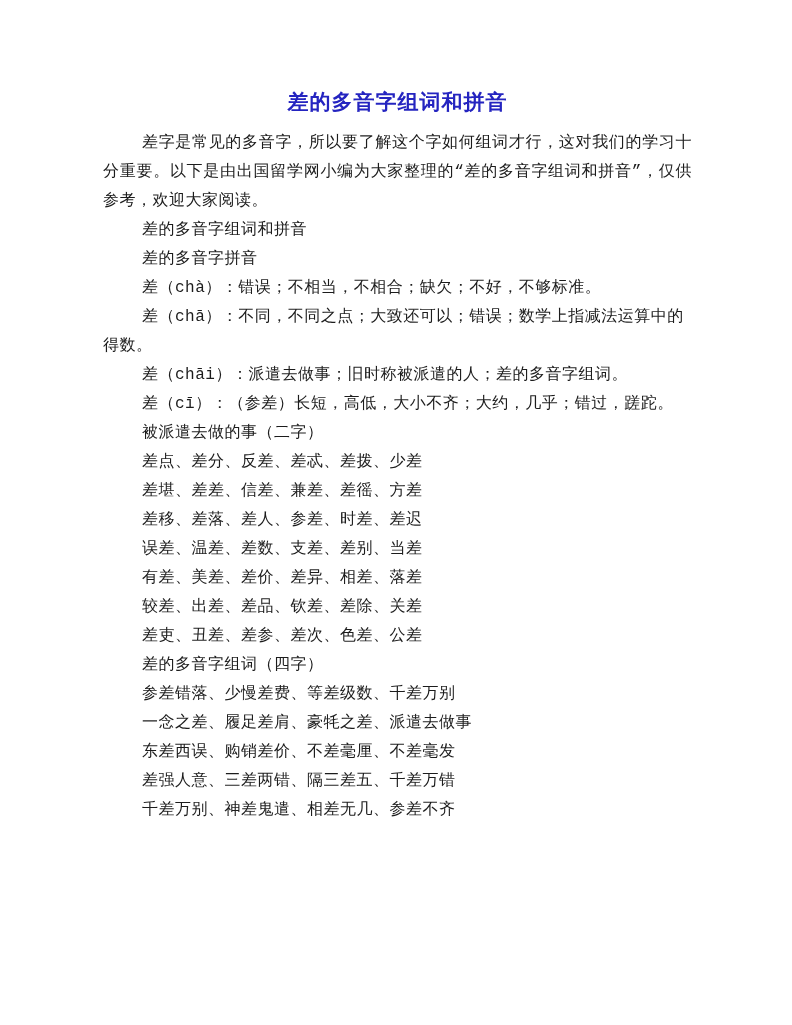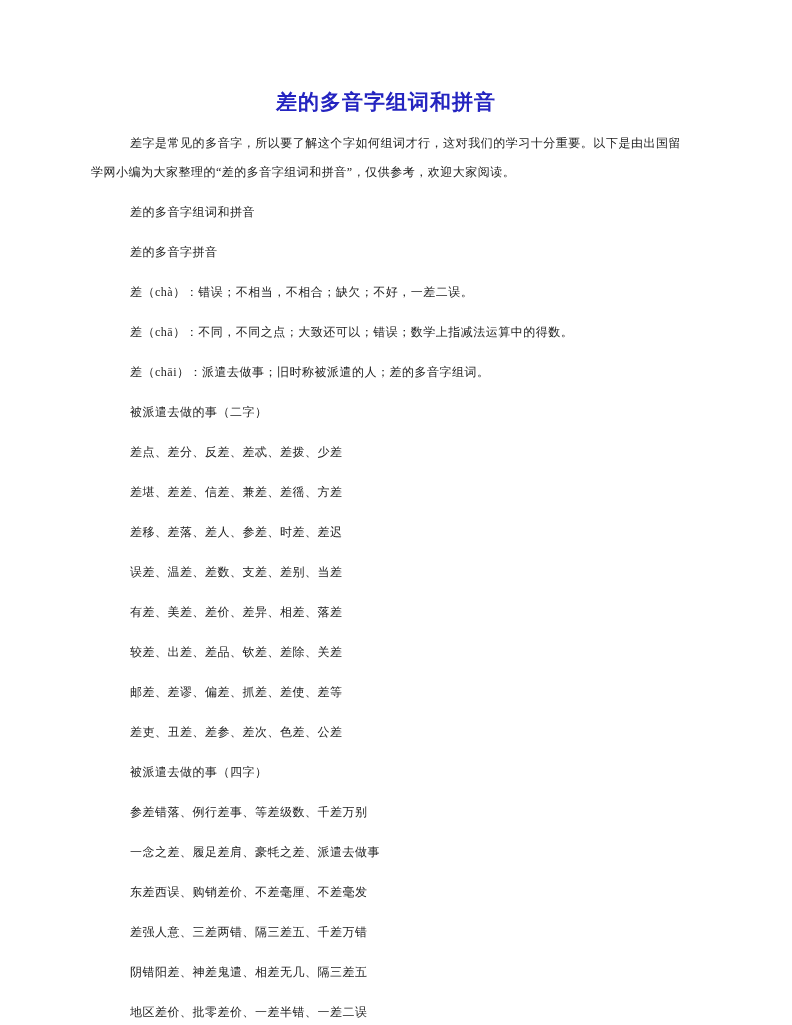--- a/index.html
+++ b/index.html
@@ -10,67 +10,67 @@
   body {
     width: 792px;
     height: 1025px;
     overflow: hidden;
     font-family: "Liberation Serif", serif;
   }
   .page {
     box-sizing: border-box;
     width: 792px;
     height: 1025px;
-    padding: 88px 100px 0 80px;
+    padding: 88px 100px 0 103px;
     background: #ffffff;
   }
   .doc-title {
     margin: 0 0 13px 0;
     text-align: center;
     font-family: "Liberation Sans", sans-serif;
     font-weight: bold;
     font-size: 21px;
     line-height: 28px;
     color: #2424c0;
     letter-spacing: 1px;
   }
   .para {
-    margin: 11px;
-    font-size: 12px;
+    margin: 0;
+    font-size: 16px;
     line-height: 29px;
     color: #1c1c1c;
     text-indent: 39px;
     letter-spacing: 0.5px;
+    font-family: Liberation Mono, monospace;
   }
   .intro {
     text-align: justify;
   }
 </style>
 </head>
 <body>
 
 <div class="page">
   <h1 class="doc-title">差的多音字组词和拼音</h1>
 
   <p class="para intro">差字是常见的多音字，所以要了解这个字如何组词才行，这对我们的学习十分重要。以下是由出国留学网小编为大家整理的“差的多音字组词和拼音”，仅供参考，欢迎大家阅读。</p>
 
   <p class="para">差的多音字组词和拼音</p>
   <p class="para">差的多音字拼音</p>
-  <p class="para">差（chà）：错误；不相当，不相合；缺欠；不好，一差二误。</p>
+  <p class="para">差（chà）：错误；不相当，不相合；缺欠；不好，不够标准。</p>
   <p class="para">差（chā）：不同，不同之点；大致还可以；错误；数学上指减法运算中的得数。</p>
   <p class="para">差（chāi）：派遣去做事；旧时称被派遣的人；差的多音字组词。</p>
+  <p class="para">差（cī）：（参差）长短，高低，大小不齐；大约，几乎；错过，蹉跎。</p>
   <p class="para">被派遣去做的事（二字）</p>
   <p class="para">差点、差分、反差、差忒、差拨、少差</p>
   <p class="para">差堪、差差、信差、兼差、差徭、方差</p>
   <p class="para">差移、差落、差人、参差、时差、差迟</p>
   <p class="para">误差、温差、差数、支差、差别、当差</p>
   <p class="para">有差、美差、差价、差异、相差、落差</p>
   <p class="para">较差、出差、差品、钦差、差除、关差</p>
-  <p class="para">邮差、差谬、偏差、抓差、差使、差等</p>
   <p class="para">差吏、丑差、差参、差次、色差、公差</p>
-  <p class="para">被派遣去做的事（四字）</p>
-  <p class="para">参差错落、例行差事、等差级数、千差万别</p>
+  <p class="para">差的多音字组词（四字）</p>
+  <p class="para">参差错落、少慢差费、等差级数、千差万别</p>
   <p class="para">一念之差、履足差肩、豪牦之差、派遣去做事</p>
   <p class="para">东差西误、购销差价、不差毫厘、不差毫发</p>
   <p class="para">差强人意、三差两错、隔三差五、千差万错</p>
-  <p class="para">阴错阳差、神差鬼遣、相差无几、隔三差五</p>
-  <p class="para">地区差价、批零差价、一差半错、一差二误</p>
+  <p class="para">千差万别、神差鬼遣、相差无几、参差不齐</p>
 </div>
 
 </body></html>

